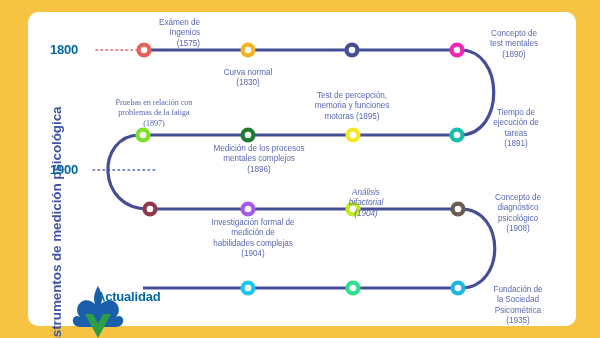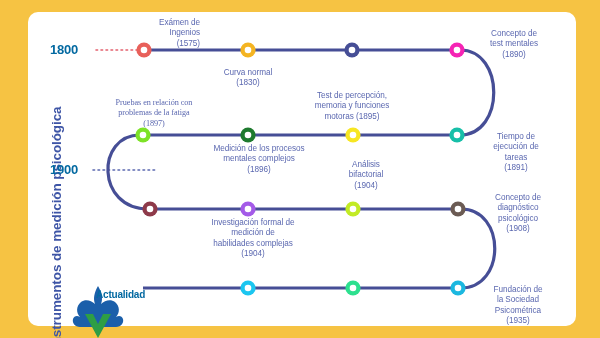--- a/index.html
+++ b/index.html
@@ -45,21 +45,21 @@
     white-space: pre-line;
     letter-spacing: -0.05px;
   }
   .era {
     position: absolute;
     color: #0369a1;
     font-weight: bold;
     font-size: 13px;
     letter-spacing: -0.2px;
   }
-  .era.small { font-size: 10px; }
+  .era.small { font-size: 13px; }
   #logo { position: absolute; left: 44px; top: 272px; width: 52px; height: 54px; }
 </style>
 </head>
 <body>
 
 <div id="frame">
   <div id="card">
 
     <div id="vtitle">Instrumentos de medición psicológica</div>
 
@@ -158,38 +158,38 @@
     <div class="era small" style="left:68px; top:277px;">Actualidad</div>
 
     <div class="lbl" style="left:80px; top:6px; width:92px;text-align:right;">Exámen de
 Ingenios
 (1575)</div>
     <div class="lbl" style="left:174px; top:56px; width:92px;">Curva normal
 (1830)</div>
     <div class="lbl" style="left:436px; top:17px; width:100px;">Concepto de
 test mentales
 (1890)</div>
-    <div class="lbl" style="left:440px; top:120px; width:96px;">Tiempo de
+    <div class="lbl" style="left:440px; top:96px; width:96px;">Tiempo de
 ejecución de
 tareas
 (1891)</div>
     <div class="lbl" style="left:264px; top:79px; width:120px;">Test de percepción,
 memoria y funciones
 motoras (1895)</div>
     <div class="lbl" style="left:158px; top:132px; width:146px;">Medición de los procesos
 mentales complejos
 (1896)</div>
     <div class="lbl" style="left:56px; top:86px; width:140px;font-family:Liberation Serif, serif;">Pruebas en relación con
 problemas de la fatiga
 (1897)</div>
     <div class="lbl" style="left:160px; top:206px; width:130px;">Investigación formal de
 medición de
 habilidades complejas
 (1904)</div>
-    <div class="lbl" style="left:288px; top:148px; width:100px;">Análisis
+    <div class="lbl" style="left:288px; top:176px; width:100px;font-style:italic;">Análisis
 bifactorial
 (1904)</div>
     <div class="lbl" style="left:440px; top:181px; width:100px;">Concepto de
 diagnóstico
 psicológico
 (1908)</div>
     <div class="lbl" style="left:440px; top:273px; width:100px;">Fundación de
 la Sociedad
 Psicométrica
 (1935)</div>

